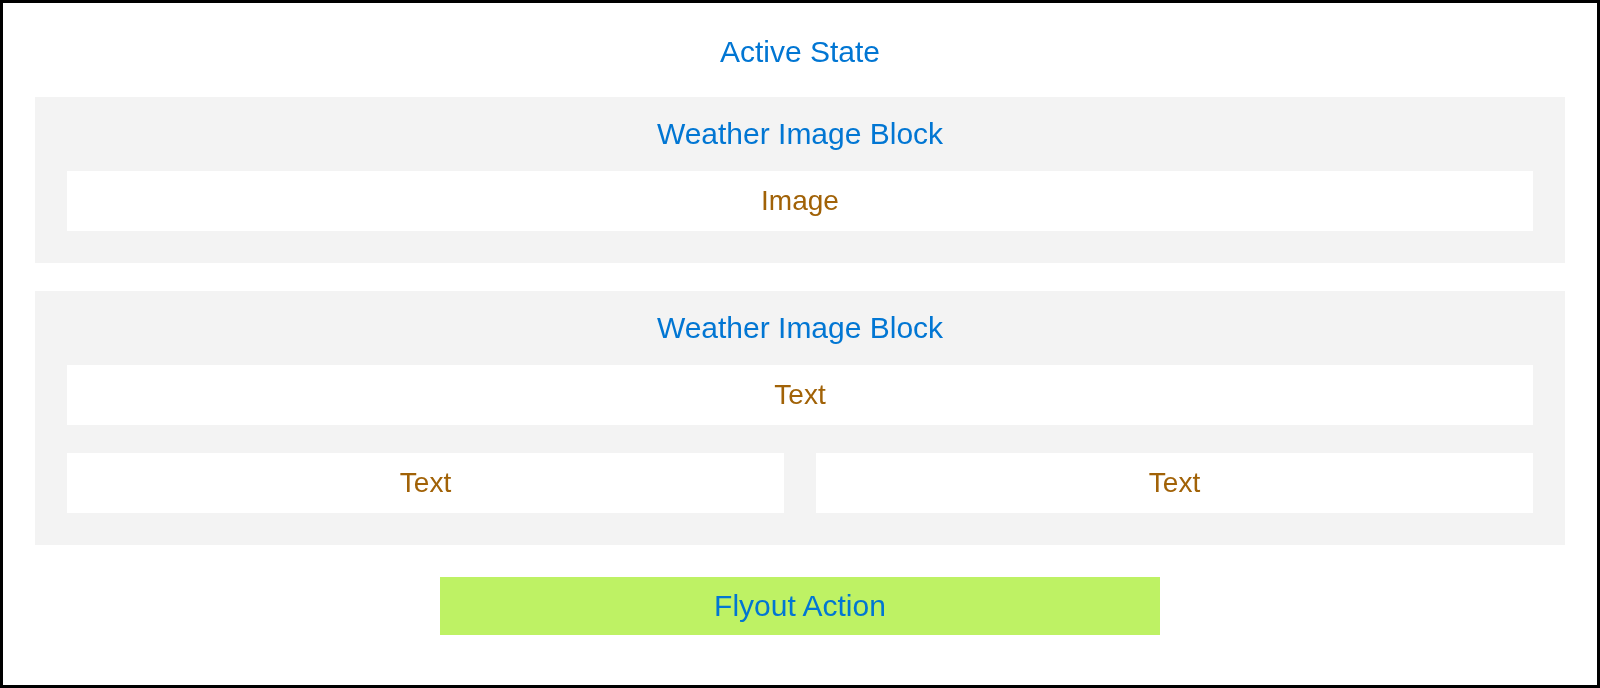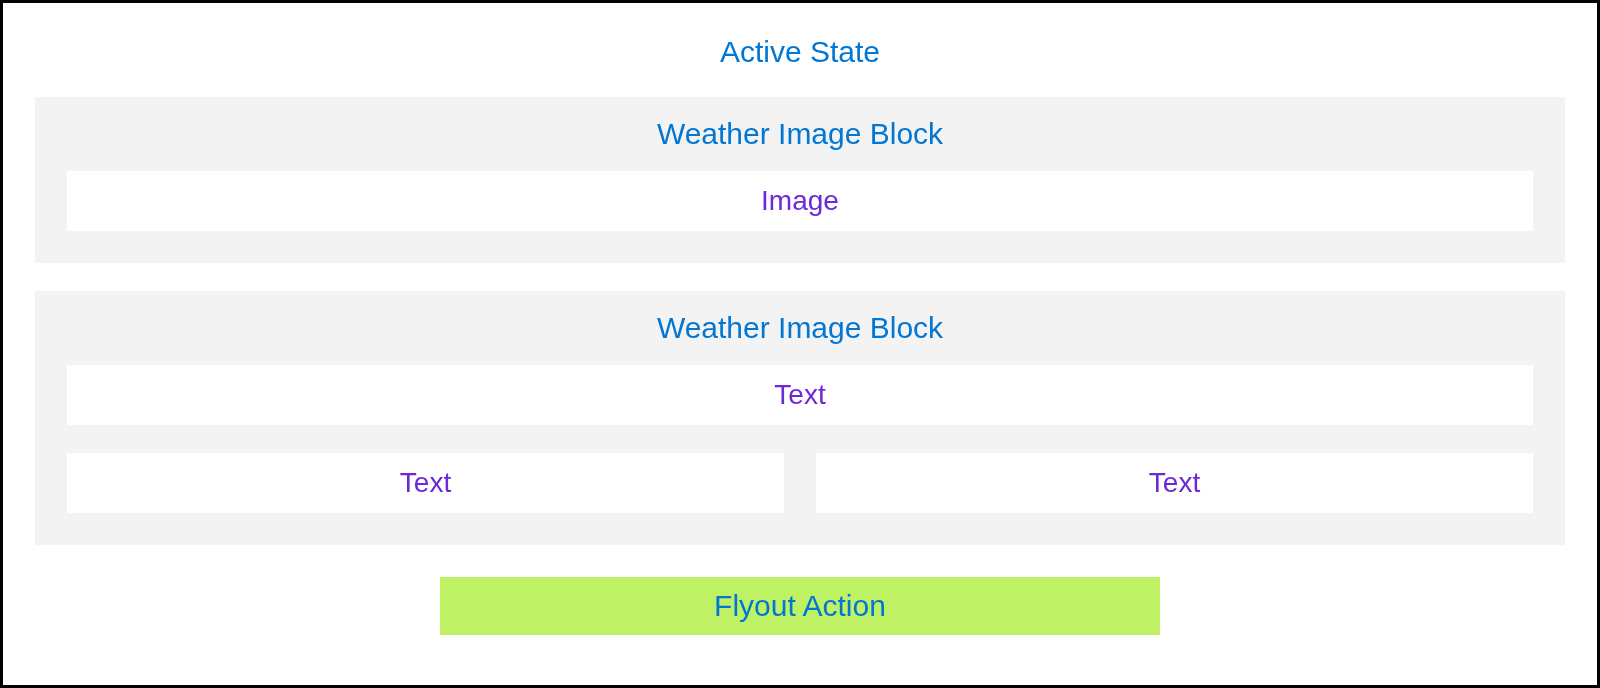--- a/index.html
+++ b/index.html
@@ -43,21 +43,21 @@
     }
     .block-title {
       color: #0176d3;
       font-size: 30px;
       font-weight: 400;
       text-align: center;
       margin-bottom: 20px;
     }
     .slot {
       background: #ffffff;
-      color: #6d28d9;
+      color: #a16207;
       font-size: 28px;
       font-weight: 400;
       text-align: center;
       padding: 14px 0;
       width: 100%;
     }
     .row {
       display: flex;
       width: 100%;
       gap: 32px;

